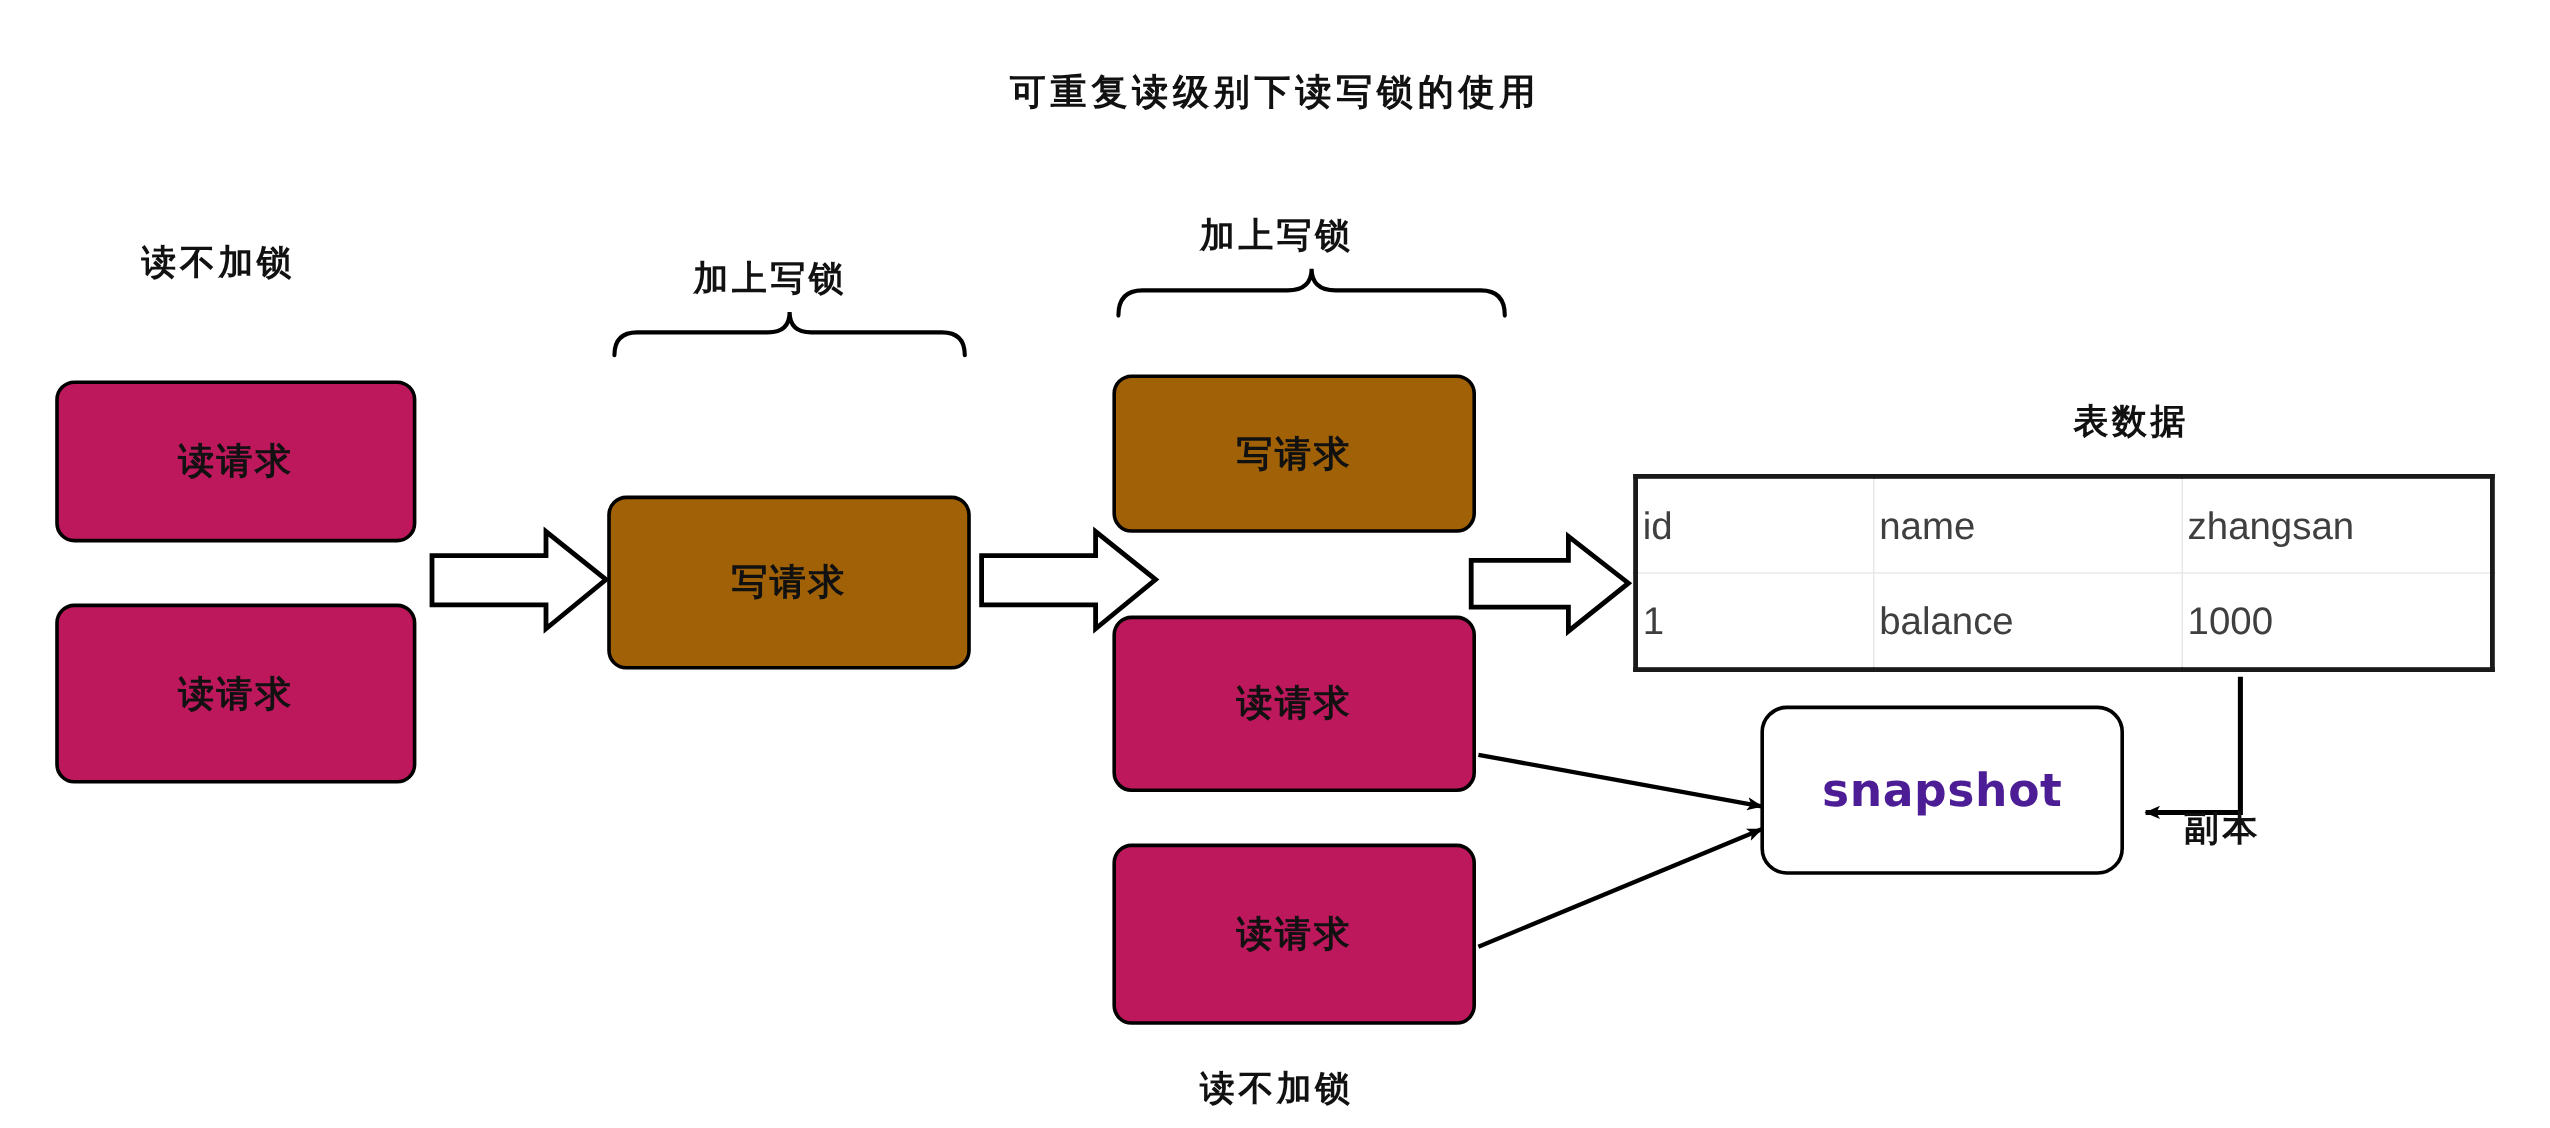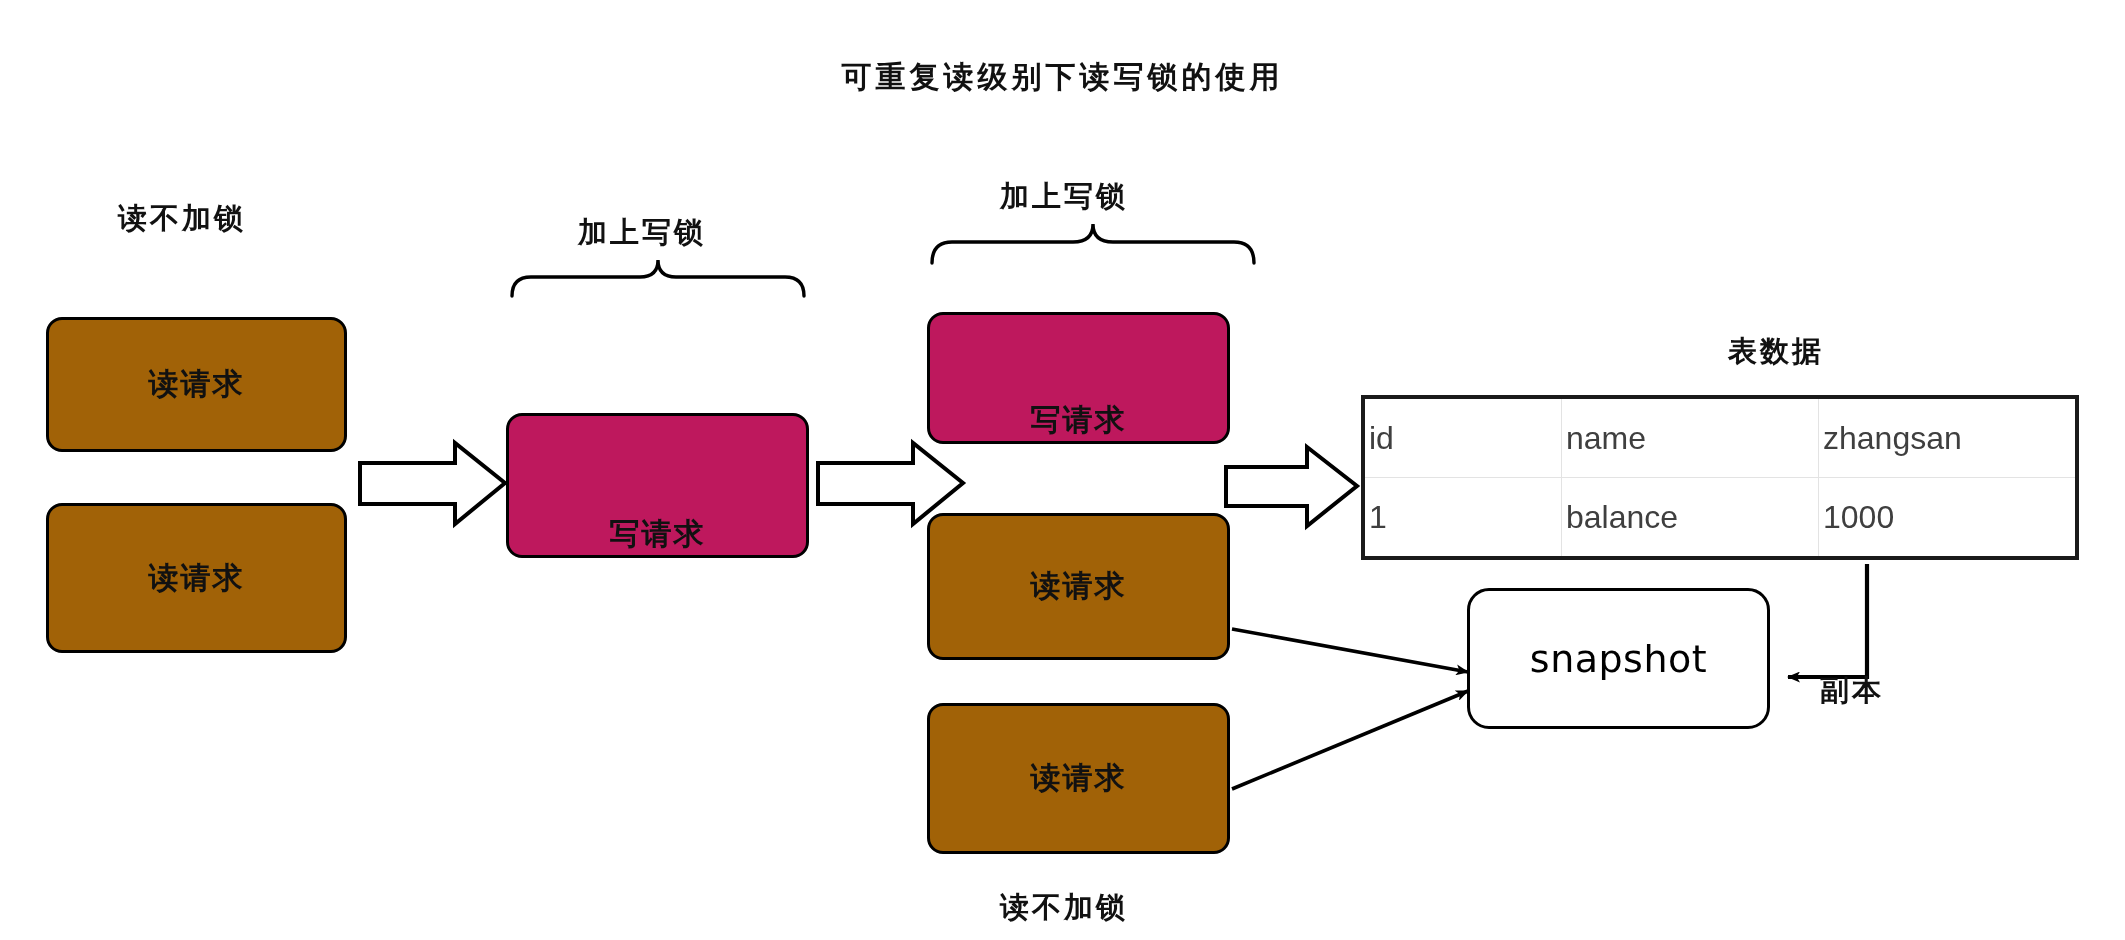--- a/index.html
+++ b/index.html
@@ -36,31 +36,31 @@
     z-index: 3;
   }
   .node-label {
     font-family: "DejaVu Sans", sans-serif;
     font-weight: bold;
     font-size: 30px;
     color: #111111;
     letter-spacing: 2px;
     white-space: nowrap;
   }
-  .read-node { background: #a16207; }
-  .write-node { background: #be185d; align-items: flex-end; }
+  .read-node { background: #be185d; }
+  .write-node { background: #a16207; }
   .snapshot-node {
     background: #ffffff;
     border-radius: 22px;
   }
   .snapshot-label {
     font-family: "DejaVu Sans", sans-serif;
-    font-weight: normal;
+    font-weight: bold;
     font-size: 38px;
-    color: #000000;
+    color: #4c1d95;
     letter-spacing: 0.5px;
   }
   .caption {
     position: absolute;
     font-family: "DejaVu Sans", sans-serif;
     font-weight: bold;
     font-size: 29px;
     color: #111111;
     letter-spacing: 3px;
     white-space: nowrap;

